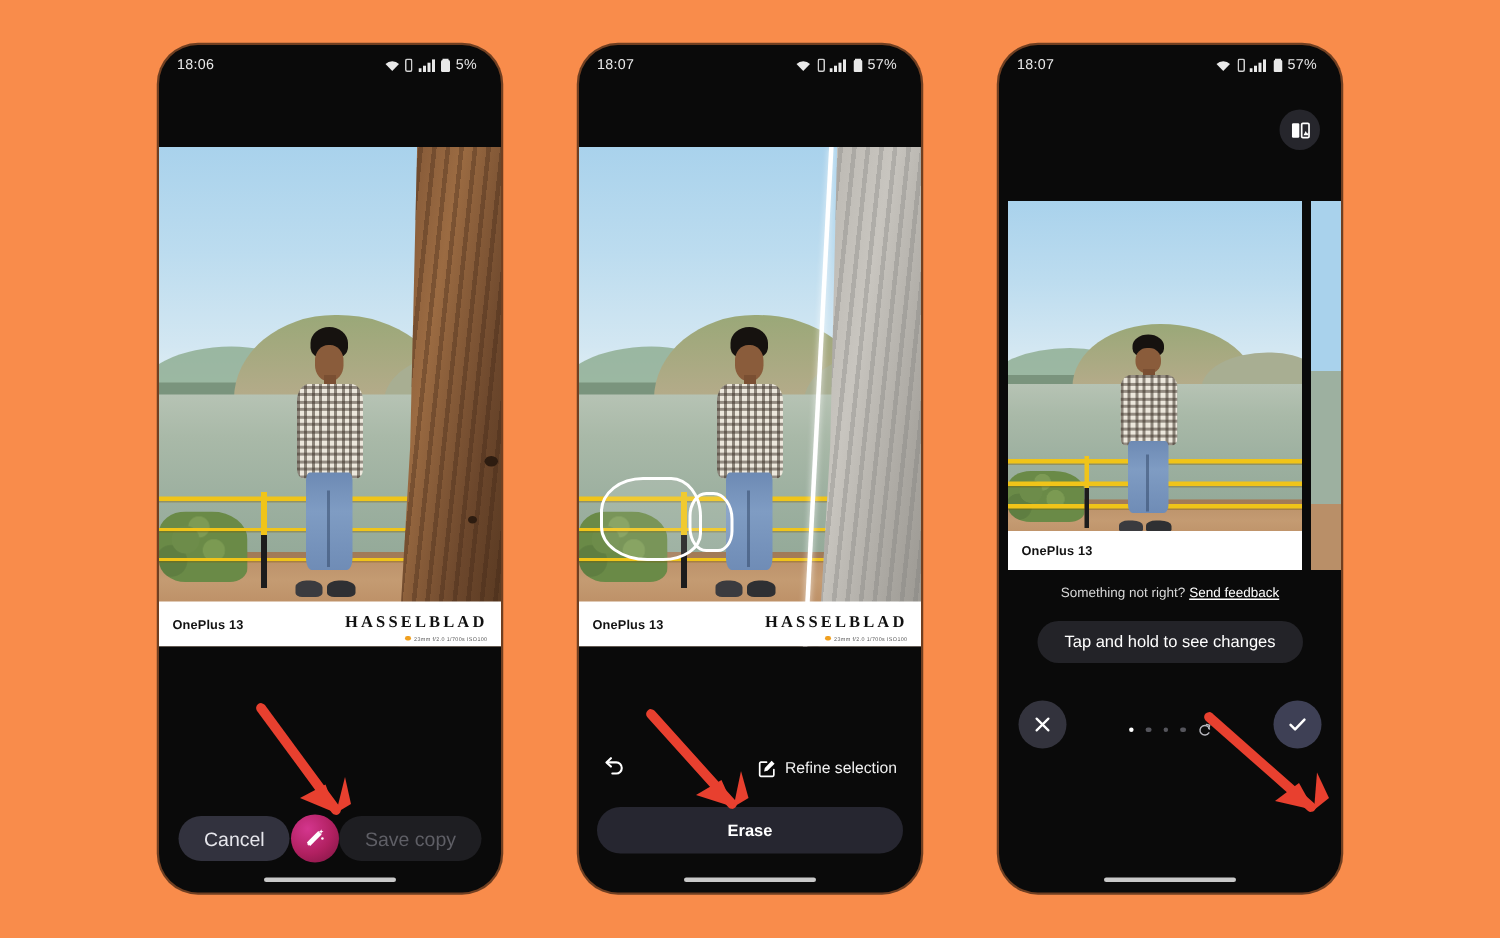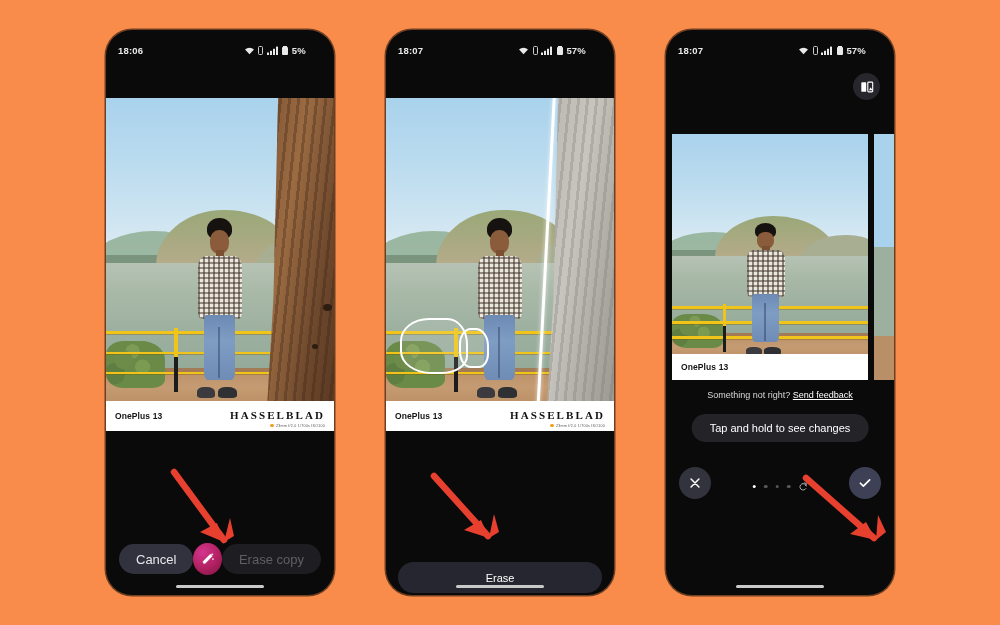--- a/index.html
+++ b/index.html
@@ -21,24 +21,24 @@
     border-radius:26px;
     overflow:hidden;
     box-shadow:0 0 0 1.5px rgba(0,0,0,.55);
   }
   #phone1 { left:106px; }
   #phone2 { left:386px; }
   #phone3 { left:666px; }
 
   
   .statusbar {
-    position:absolute; top:0; left:0; right:16px; height:26px;
-    display:flex; align-items:flex-end; justify-content:space-between;
+    position:absolute; top:0; left:0; right:4px; height:26px;
+    display:flex; align-items:center; justify-content:space-between;
     padding:0 12px;
-    color:#e9e9e9; font-size:9.5px; letter-spacing:.2px;font-weight:bold;
+    color:#e9e9e9; font-size:9.5px; letter-spacing:.2px;
   }
   .st-right { display:flex; align-items:center; gap:3.5px; }
   .st-right svg { display:block; }
   .batt-txt { font-size:9.5px; }
 
   
   .photo-wrap {
     position:absolute;
     background:#000;
     overflow:hidden;
@@ -349,21 +349,21 @@
     <div class="ctl-row" style="top:513px;">
       <div class="pill pill-cancel">Cancel</div>
       <div class="wand-btn">
         <svg width="17" height="17" viewBox="0 0 20 20">
           <path d="M13.2 3.6l2.6 2.6-9 9-2.6-2.6z" fill="#fff"></path>
           <path d="M15.4 2.1l.55 1.35L17.3 4l-1.35.55L15.4 5.9l-.55-1.35L13.5 4l1.35-.55z" fill="#fff"></path>
           <path d="M5.4 12.4l.4 1 1 .4-1 .4-.4 1-.4-1-1-.4 1-.4z" fill="#fff"></path>
           <circle cx="16.4" cy="9.4" r="1" fill="#fff"></circle>
         </svg>
       </div>
-      <div class="pill pill-save">Erase copy</div>
+      <div class="pill pill-save">Save copy</div>
     </div>
     <div class="homebar"></div>
   </div>
 
   <div class="phone" id="phone2">
     <div class="statusbar">
       <span>18:07</span>
       <span class="st-right">
         <svg width="11" height="9" viewBox="0 0 11 9">
             <path d="M5.5 8.3 1 3.6a6.4 6.4 0 0 1 9 0z" fill="#e9e9e9"></path>
@@ -419,22 +419,37 @@
         <span class="wm-right">
           <span class="wm-brand">HASSELBLAD</span>
           <span class="wm-exif">
             <span class="wm-dot"></span>
             <span>23mm f/2.0 1/700s ISO100</span>
           </span>
         </span>
       </div>
     </div>
 
-
-    <div class="erase-btn" style="top:532px;">Erase</div>
+    <div class="row-tools" style="top:474px;">
+      <span>
+        <svg width="15" height="13" viewBox="0 0 16 14">
+          <path d="M3.2 4.6h6.2a4 4 0 0 1 0 8H6.6" fill="none" stroke="#fff" stroke-width="1.5" stroke-linecap="round"></path>
+          <path d="M5.6 1.6 2.4 4.6l3.2 3" fill="none" stroke="#fff" stroke-width="1.5" stroke-linecap="round" stroke-linejoin="round"></path>
+        </svg>
+      </span>
+      <span class="refine">
+        <svg width="13" height="13" viewBox="0 0 16 16">
+          <path d="M13.4 8.6v4.6a1 1 0 0 1-1 1H2.8a1 1 0 0 1-1-1V3.6a1 1 0 0 1 1-1h4.6" fill="none" stroke="#fff" stroke-width="1.4" stroke-linecap="round"></path>
+          <path d="M11.6 1.4 14 3.8 8.2 9.6 5.4 10.2 6 7.4z" fill="#fff"></path>
+        </svg>
+        <span>Refine selection</span>
+      </span>
+    </div>
+
+    <div class="erase-btn" style="top:508px;font-weight:bold;">Erase</div>
     <div class="homebar"></div>
   </div>
 
   <div class="phone" id="phone3">
     <div class="statusbar">
       <span>18:07</span>
       <span class="st-right">
         <svg width="11" height="9" viewBox="0 0 11 9">
             <path d="M5.5 8.3 1 3.6a6.4 6.4 0 0 1 9 0z" fill="#e9e9e9"></path>
           </svg>

